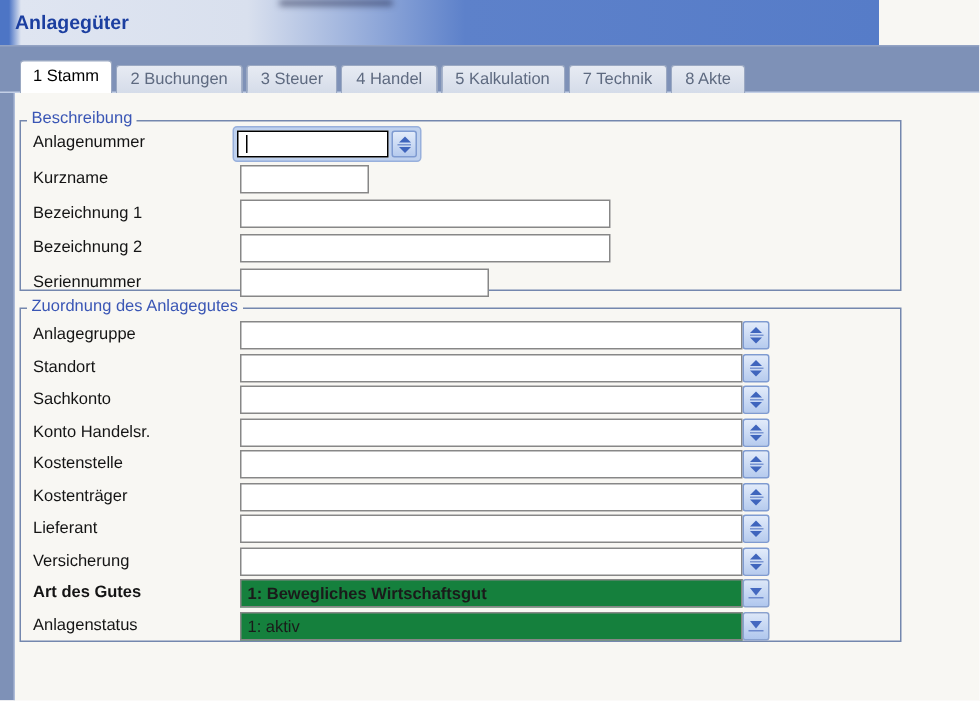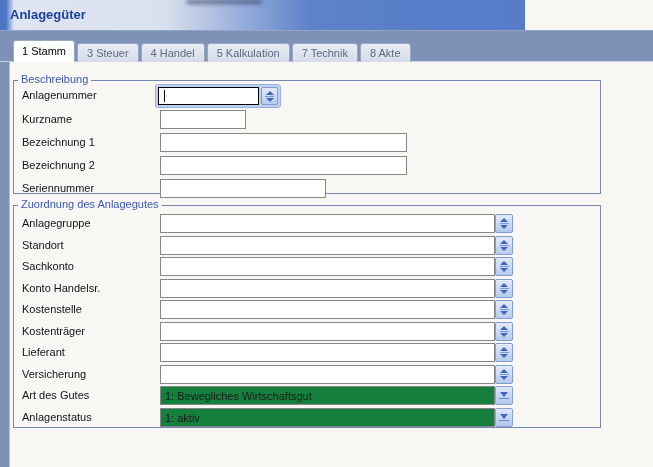--- a/index.html
+++ b/index.html
@@ -3,21 +3,21 @@
 <meta charset="utf-8">
 <style>
   html,body {margin:0; padding:0; background:#ffffff;}
   .screen {
     position:relative; width:653px; height:467px; overflow:hidden;
     font-family:"Liberation Sans", sans-serif; font-size:11px; color:#1a1a1a;
     background:#f8f7f3;
   }
   
   .titlebar {
-    position:absolute; top:0; left:0; width:525px; height:30px;
+    position:absolute; top:0; left:0; width:586px; height:30px;
     background:linear-gradient(90deg,#4d75c5 0px,#4d75c5 6px,#dfe5f1 14px,#d9e0ee 165px,#5d81ca 310px,#567cc8 100%);
   }
   .title {position:absolute; left:10px; top:7px; font-size:13px; font-weight:bold; color:#1c3fa0;}
   .smudge {position:absolute; left:186px; top:0px; width:76px; height:4px;
     background:rgba(28,33,66,0.55); filter:blur(2px); border-radius:2px;}
   
   .tabband {
     position:absolute; top:30px; left:0; width:653px; height:32px;
     background:#7e91b7; border-top:1px solid #93a3c4; box-sizing:border-box;
   }
@@ -89,20 +89,21 @@
 <div class="screen">
 
   <div class="titlebar">
     <span class="title">Anlagegüter</span>
     <div class="smudge"></div>
   </div>
 
   <div class="tabband">
     <div class="tabs">
       <div class="tab active">1 Stamm</div>
+      <div class="tab">2 Buchungen</div>
       <div class="tab">3 Steuer</div>
       <div class="tab">4 Handel</div>
       <div class="tab">5 Kalkulation</div>
       <div class="tab">7 Technik</div>
       <div class="tab">8 Akte</div>
     </div>
   </div>
 
   <div class="leftstrip"></div>
 
@@ -236,21 +237,21 @@
       <div class="fld spinfld">
         <input class="txt" value="" style="">
         <div class="spinbtn">
           <span class="arr-up"></span>
           <span class="arr-mid"></span>
           <span class="arr-down"></span>
         </div>
       </div>
     </div>
 
-    <div class="row" style="top:324px;">
+    <div class="row" style="top:324px;font-weight:bold;">
       <span class="lbl">Art des Gutes</span>
       <div class="fld ddfld">
         <div class="ddval">1: Bewegliches Wirtschaftsgut</div>
         <div class="ddbtn">
           <span class="dd-arrow"></span>
           <span class="dd-line"></span>
         </div>
       </div>
     </div>
 

